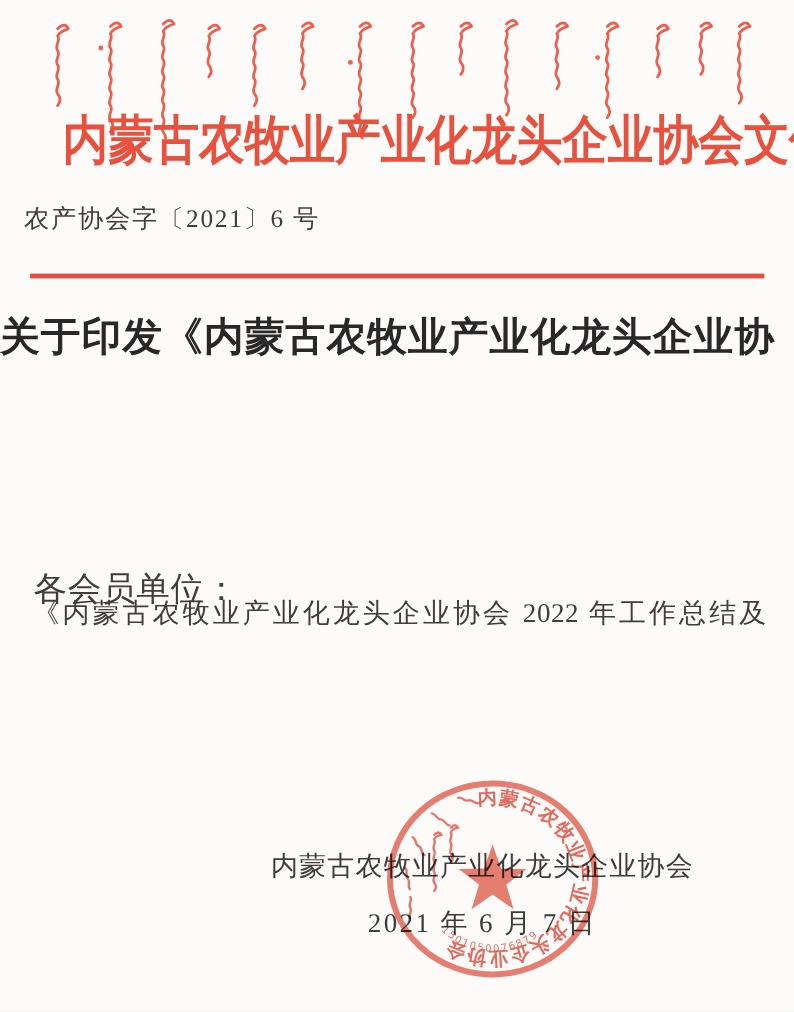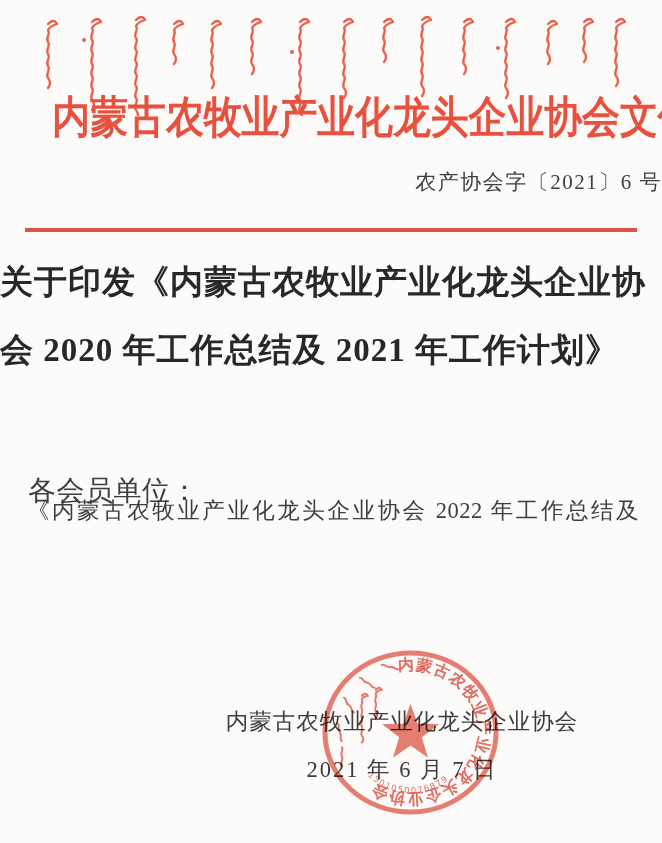--- a/index.html
+++ b/index.html
@@ -41,21 +41,21 @@
     white-space:nowrap;
   }
   .org-title .squeeze{
     display:inline-block;
     transform:scaleX(.86);
     transform-origin:center;
     letter-spacing:0px;
   }
   .doc-no{
     position:absolute;top:168px;left:0;right:0;
-    text-align:right;
+    text-align:left;
     font-size:21px;color:var(--ink);
     letter-spacing:1.5px;
     margin-left:20px;
   }
   .red-rule{
     position:absolute;top:228px;left:25px;
     width:612px;height:4px;
     background:var(--rule-red);
   }
   .doc-title{
@@ -138,21 +138,20 @@
   </svg>
 
   <h1 class="org-title"><span class="squeeze">内蒙古农牧业产业化龙头企业协会文件</span></h1>
 
   <div class="doc-no">农产协会字〔2021〕6 号</div>
 
   <div class="red-rule"></div>
 
   <div class="doc-title">
     <div>关于印发《内蒙古农牧业产业化龙头企业协</div>
-    <div>会 2020 年工作总结及 2021 年工作计划》</div>
   </div>
 
   <div class="salutation">各会员单位：</div>
 
   <div class="para">
     <div class="pline fill">《内蒙古农牧业产业化龙头企业协会 2022 年工作总结及</div>
   </div>
 
   <div class="sig-block">
     <div class="sig-org">内蒙古农牧业产业化龙头企业协会</div>

